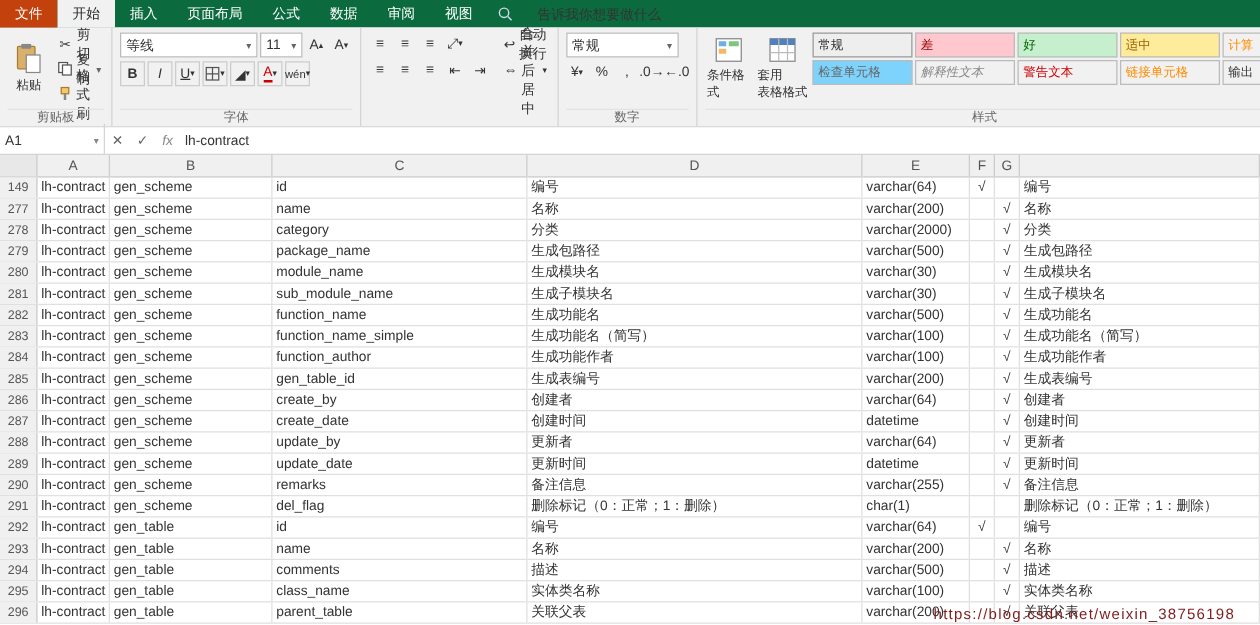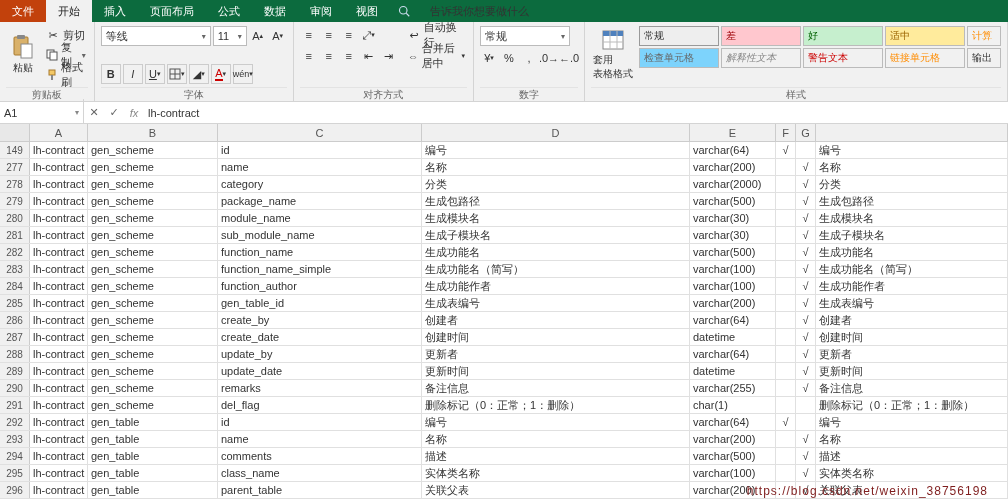--- a/index.html
+++ b/index.html
@@ -108,21 +108,21 @@
               </svg>
             </span>
             <span>格式刷</span>
           </div>
       </div>
     </div>
     <div class="group-label">剪贴板</div>
   </div>
 
   <div class="group">
-    <div class="group-body vstack" style="gap:18px">
+    <div class="group-body vstack" style="gap:3px">
       <div class="hstack">
         <div class="sel" style="width:110px">
             <span>等线</span>
             <span class="arrow">▾</span>
           </div>
         <div class="sel" style="width:34px">
             <span>11</span>
             <span class="arrow">▾</span>
           </div>
         <div class="toggle sm" title="increase">A<sup style="font-size:7px">▴</sup></div>
@@ -186,21 +186,20 @@
             <span class="ic">↩</span>
             <span>自动换行</span>
           </div>
         <div class="mini">
             <span class="ic">⇔</span>
             <span>合并后居中</span>
             <span style="font-size:7px">▾</span>
           </div>
       </div>
     </div>
-    <div class="group-label">对齐方式</div>
   </div>
 
   <div class="group">
     <div class="group-body vstack" style="gap:3px">
       <div class="sel" style="width:90px">
           <span>常规</span>
           <span class="arrow">▾</span>
         </div>
       <div class="hstack">
         <div class="toggle sm">¥<span style="font-size:7px">▾</span></div>
@@ -208,20 +207,31 @@
         <div class="toggle sm">,</div>
         <div class="toggle sm">.0→</div>
         <div class="toggle sm">←.0</div>
       </div>
     </div>
     <div class="group-label">数字</div>
   </div>
 
   <div class="group" style="flex:1">
     <div class="group-body">
+      <div class="btn-lg">
+        <span class="ic">
+            <svg width="24" height="22">
+              <rect x="2" y="2" width="20" height="18" fill="#fff" stroke="#888"></rect>
+              <rect x="4" y="4" width="6" height="4" fill="#6ab0e6"></rect>
+              <rect x="4" y="10" width="6" height="4" fill="#f4b86a"></rect>
+              <rect x="12" y="4" width="8" height="4" fill="#7ec67e"></rect>
+            </svg>
+          </span>
+        <span>条件格式</span>
+      </div>
       <div class="btn-lg">
         <span class="ic">
             <svg width="24" height="22">
               <rect x="2" y="2" width="20" height="18" fill="#fff" stroke="#888"></rect>
               <rect x="2" y="2" width="20" height="5" fill="#4f81bd"></rect>
               <line x1="2" y1="13" x2="22" y2="13" stroke="#bbb"></line>
               <line x1="9" y1="2" x2="9" y2="20" stroke="#bbb"></line>
               <line x1="16" y1="2" x2="16" y2="20" stroke="#bbb"></line>
             </svg>
           </span>

